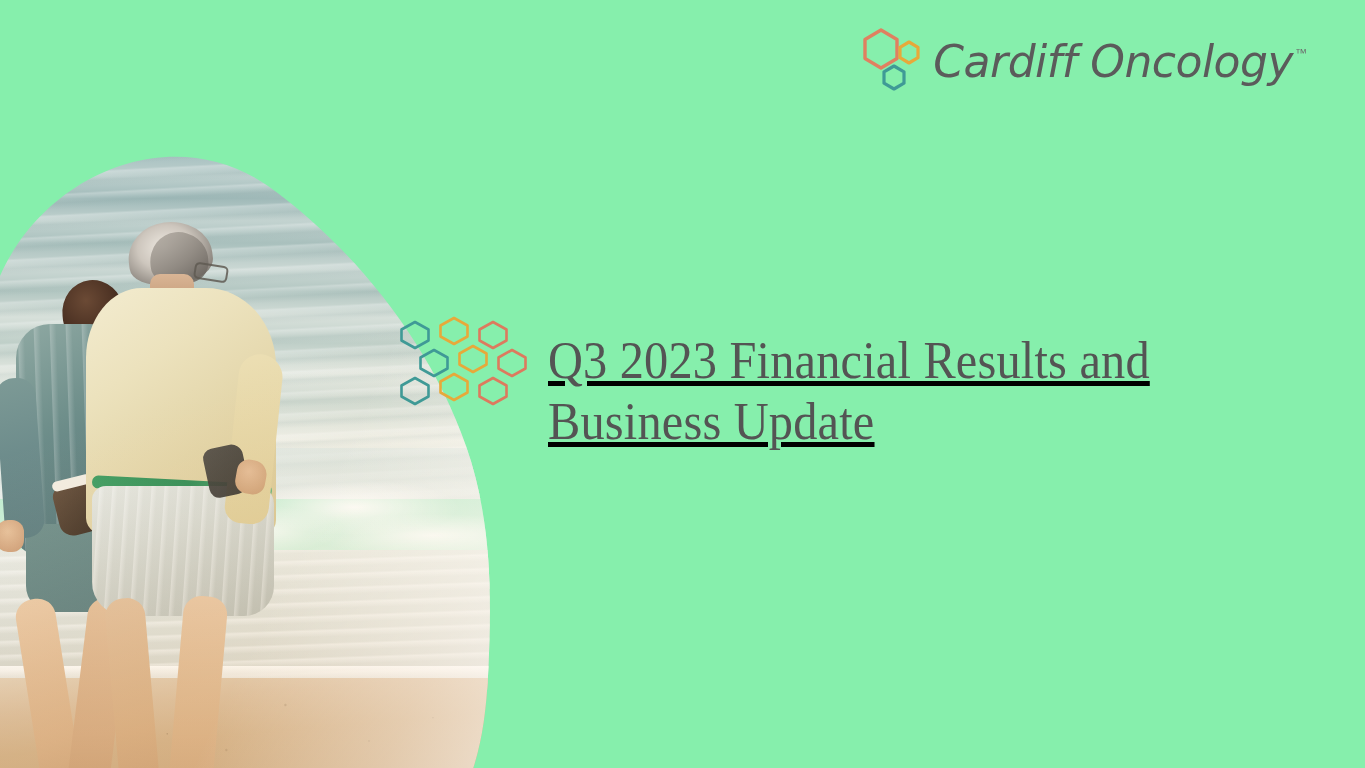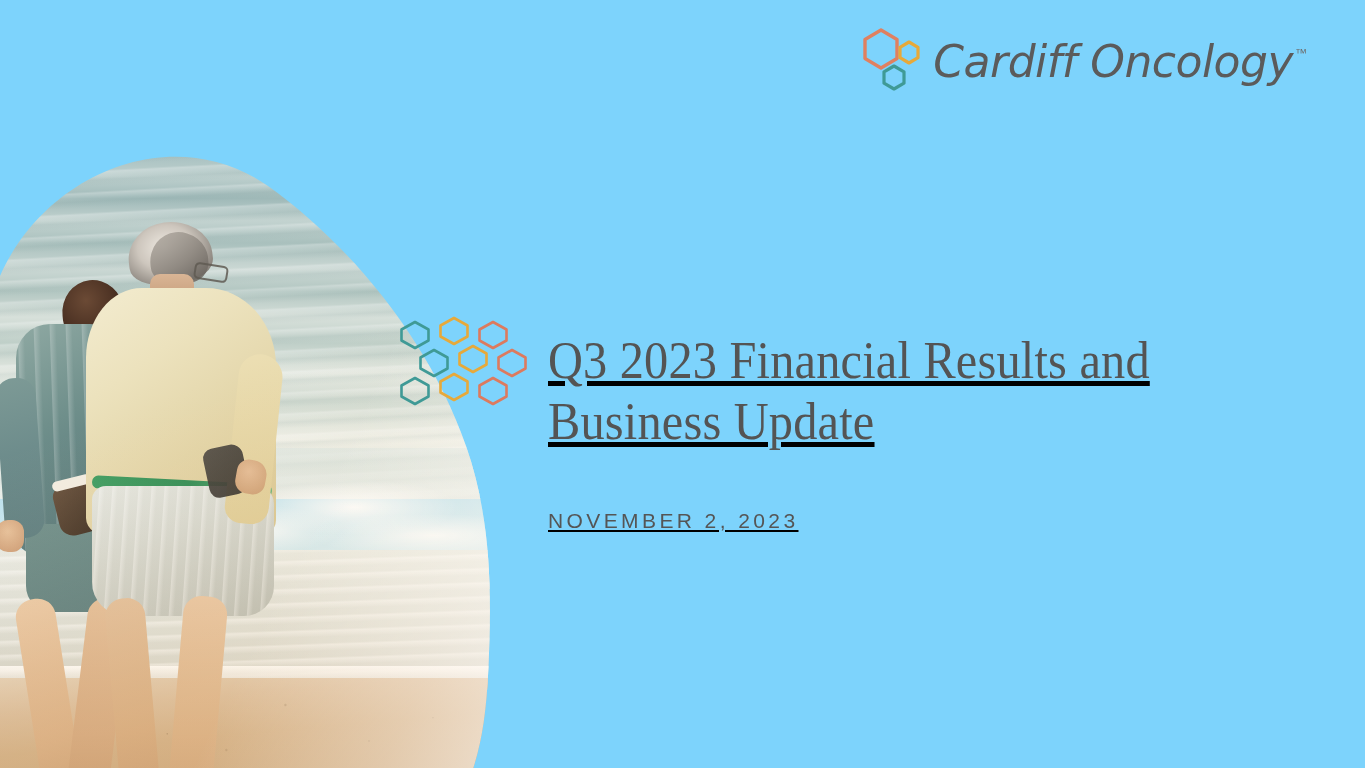--- a/index.html
+++ b/index.html
@@ -4,21 +4,21 @@
 <title>Q3 2023 Financial Results and Business Update</title>
 <style>
   html,body{margin:0;padding:0;}
   body{
     width:1365px;height:768px;
     background:#ffffff;
     font-family:"Liberation Sans", sans-serif;
     overflow:hidden;
     position:relative;
   }
-  .slide{position:absolute;inset:0;background:#7dd3fc;}
+  .slide{position:absolute;inset:0;background:#86efac;}
 
   
   .hero-wrap{
     position:absolute;left:0;top:128px;width:492px;height:640px;
     overflow:hidden;
     -webkit-clip-path: path("M 0,148 C 46,44 174,-8 268,58 C 352,118 430,214 466,318 C 492,392 492,470 488,548 C 484,622 470,680 418,718 C 362,758 276,768 180,768 L 0,768 Z");
     clip-path: path("M 0,148 C 46,44 174,-8 268,58 C 352,118 430,214 466,318 C 492,392 492,470 488,548 C 484,622 470,680 418,718 C 362,758 276,768 180,768 L 0,768 Z");
   }
   .hero-photo{position:absolute;inset:0;}
 
@@ -287,16 +287,15 @@
       </svg>
     </div>
     <div class="brand-text">
       <span class="brand-name">Cardiff Oncology</span>
       <span class="brand-tm">™</span>
     </div>
   </div>
 
   <div class="content">
     <h1 class="title">Q3 2023 Financial Results and Business Update</h1>
-    <div class="date">NOVEMBER 2, 2023</div>
   </div>
 
 </div>
 
 </body></html>

